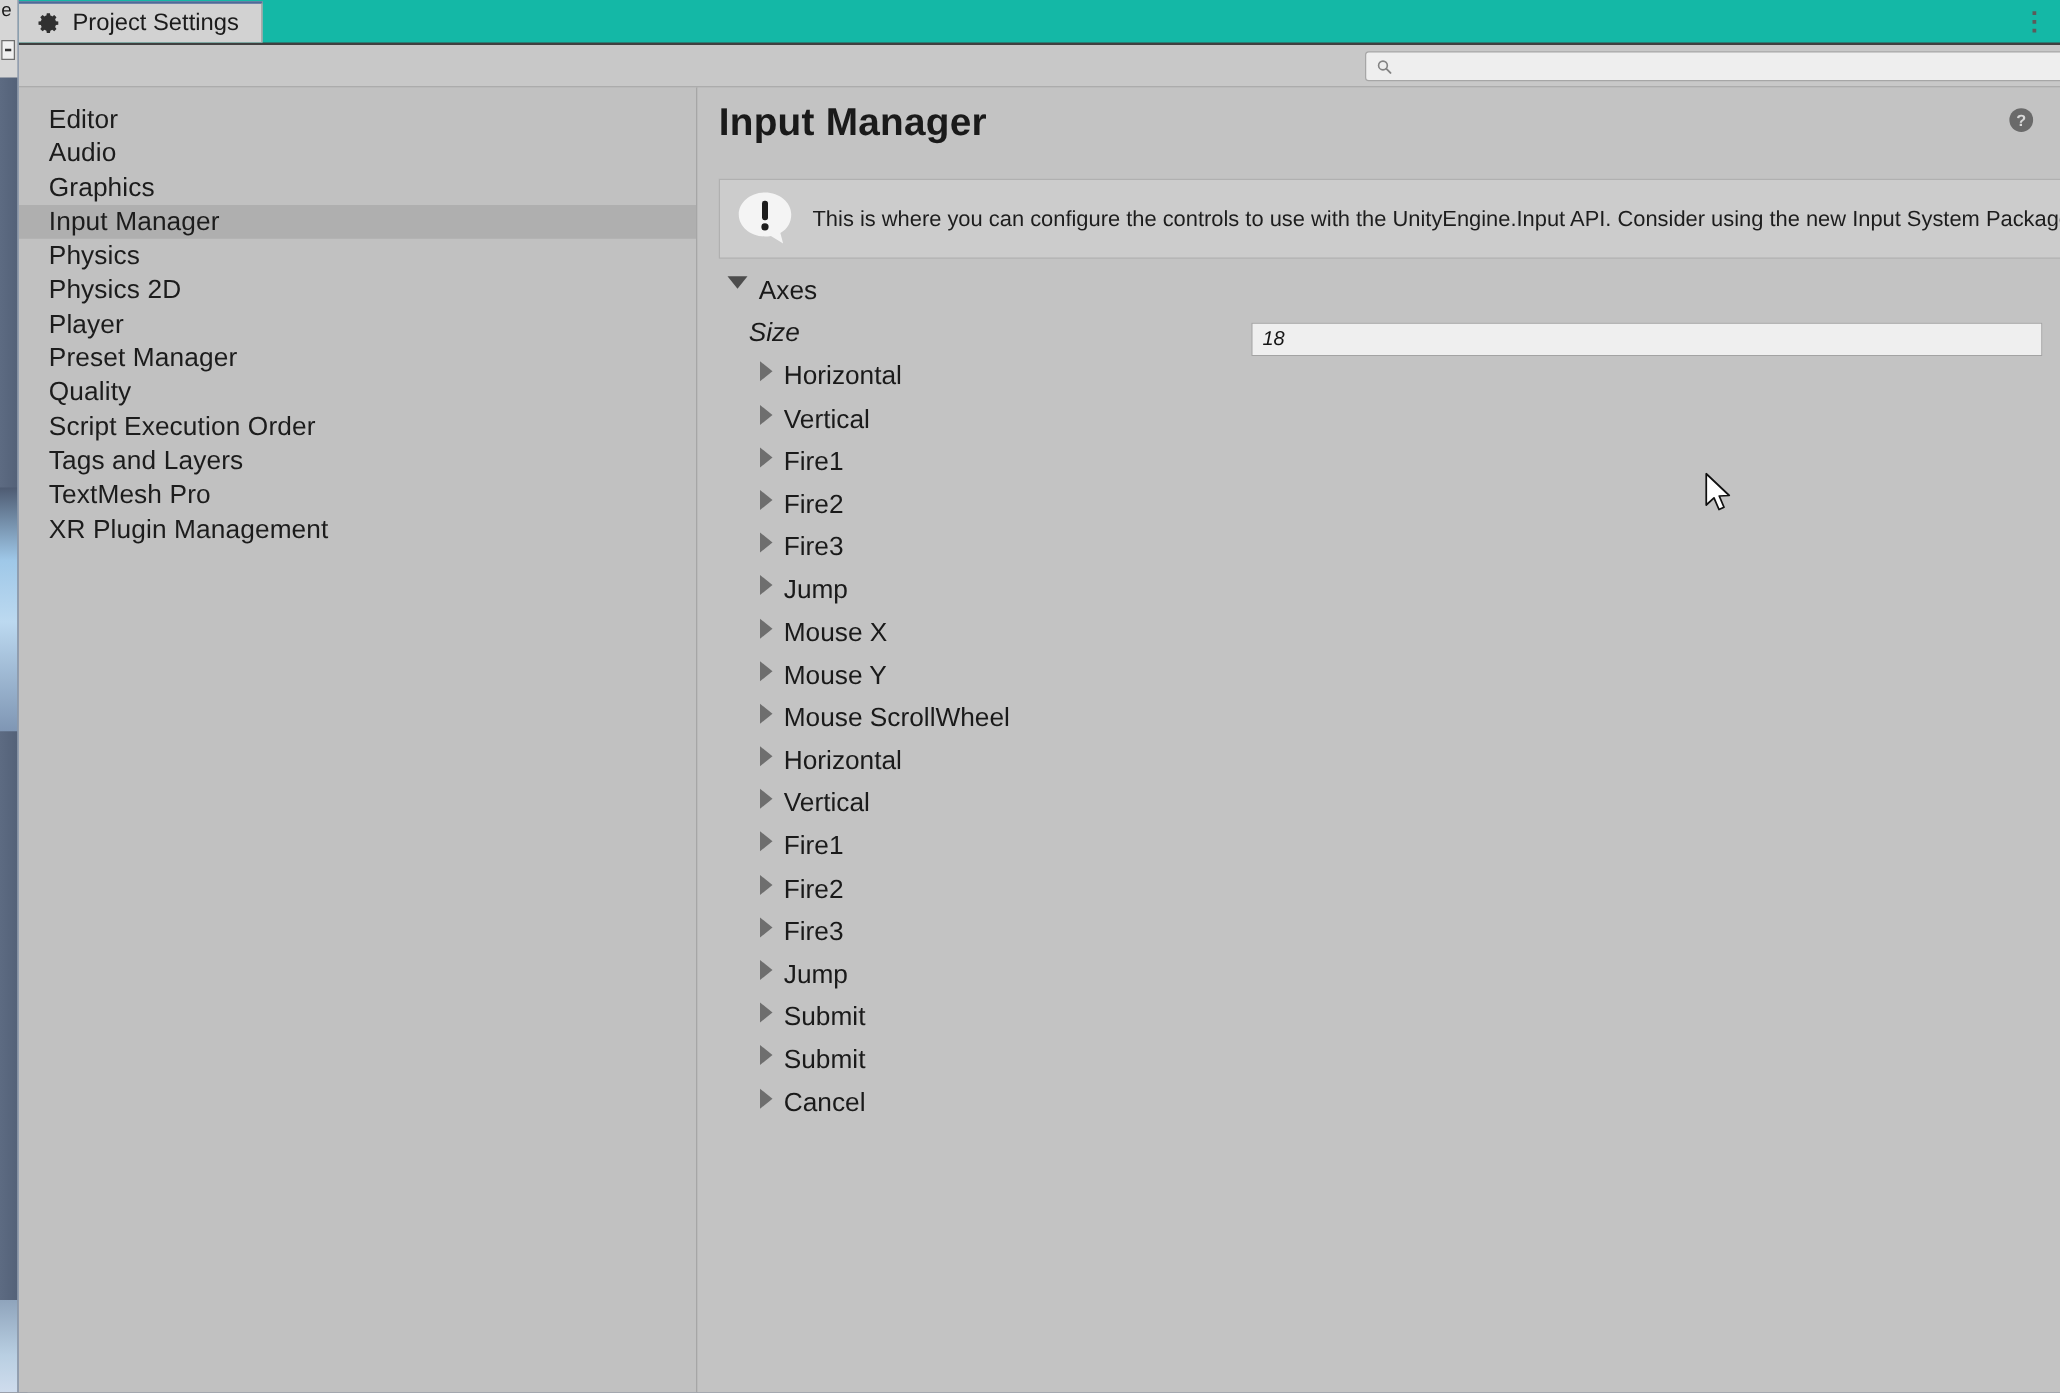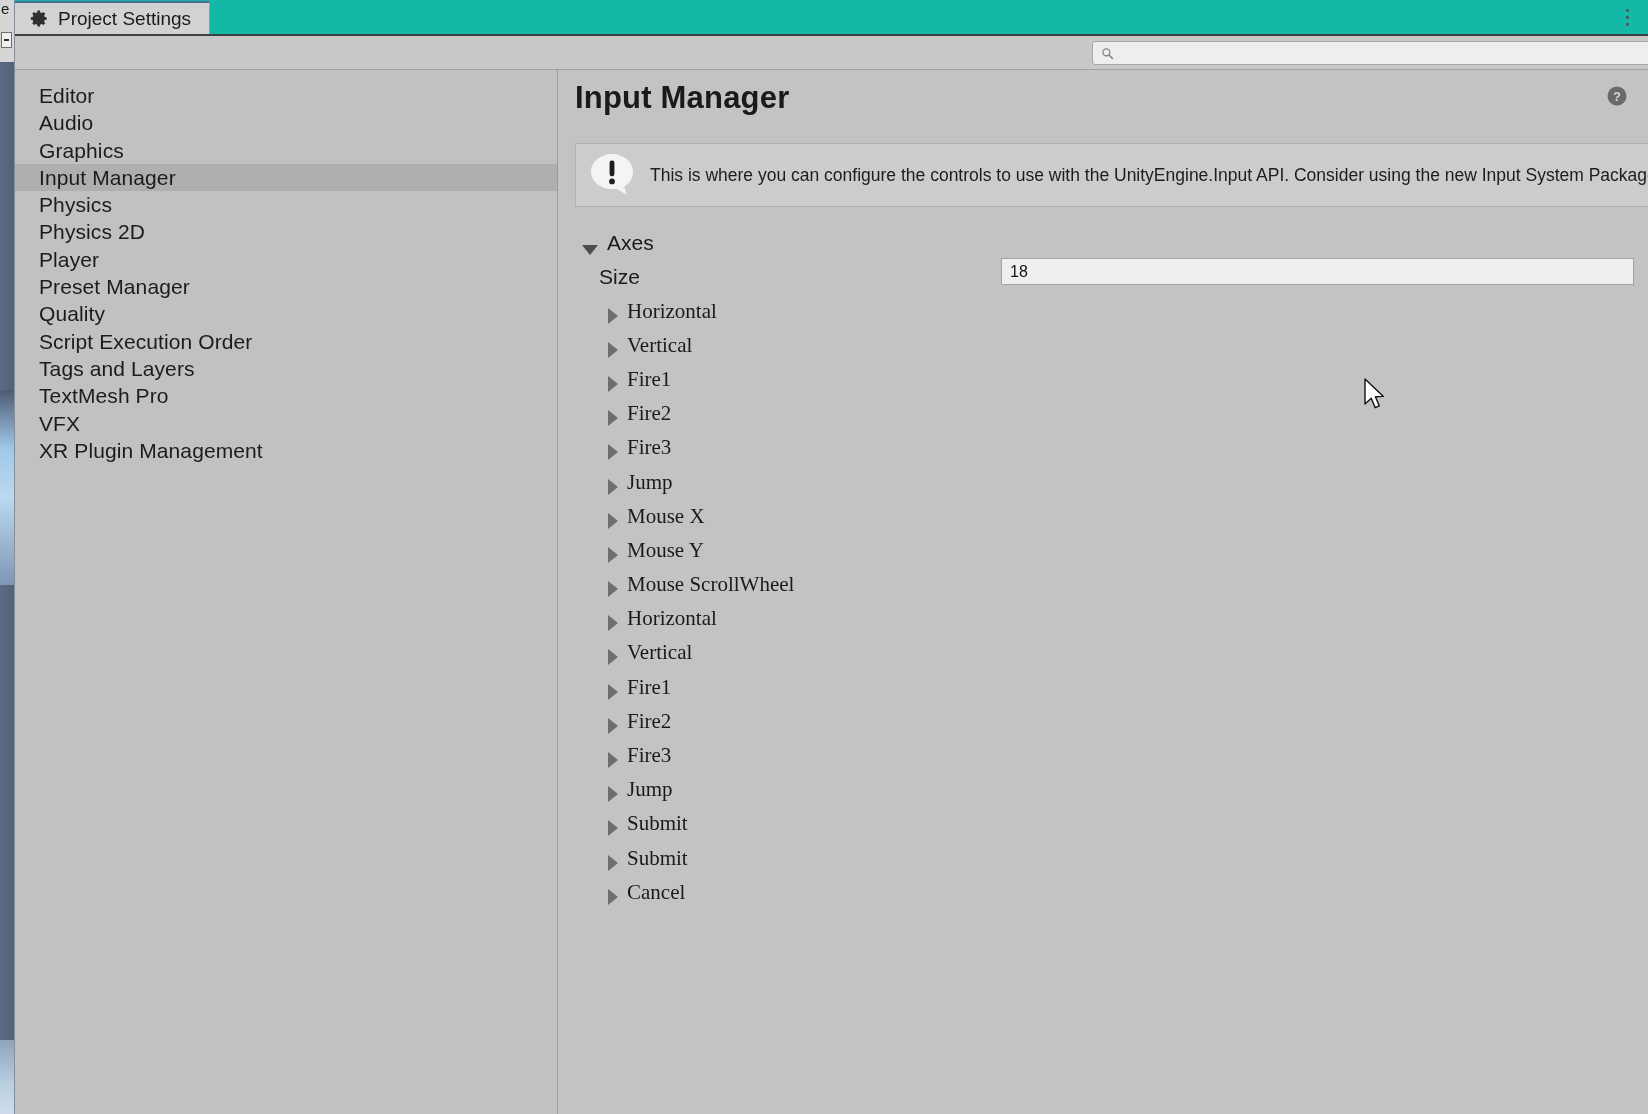--- a/index.html
+++ b/index.html
@@ -231,43 +231,43 @@
     color: #1d1d1d;
     max-width: 1480px;
   }
 
   
   .tree { margin-top: 14px; }
   .row {
     position: relative;
     height: 34.2px;
     display: flex;
-    align-items: flex-end;
+    align-items: flex-start;
     font-size: 21px;
     color: #1a1a1a;
     white-space: nowrap;
   }
   .row .tri {
     width: 0; height: 0;
     flex: none;
     margin-right: 9px;
   }
   .tri-down {
     border-left: 8px solid transparent;
     border-right: 8px solid transparent;
     border-top: 10px solid #4d4d4d;
   }
   .tri-right {
     border-top: 8px solid transparent;
     border-bottom: 8px solid transparent;
     border-left: 10px solid #6e6e6e;
   }
   .row.lvl0 { padding-left: 24px; }
-  .row.lvl1 { padding-left: 41px; }
-  .row.lvl2 { padding-left: 50px; font-family: Liberation Serif, serif; }
+  .row.lvl1 { padding-left: 41px; font-style: italic; }
+  .row.lvl2 { padding-left: 50px; }
 
   .size-row { position: relative; }
   .size-field {
     position: absolute;
     left: 443px; top: 3px;
     width: 633px; height: 27px;
     background: #efefef;
     border: 1px solid #a3a3a3;
     box-sizing: border-box;
     display: flex;
@@ -333,21 +333,20 @@
           <div class="side-item"><span>Graphics</span></div>
           <div class="side-item selected"><span>Input Manager</span></div>
           <div class="side-item"><span>Physics</span></div>
           <div class="side-item"><span>Physics 2D</span></div>
           <div class="side-item"><span>Player</span></div>
           <div class="side-item"><span>Preset Manager</span></div>
           <div class="side-item"><span>Quality</span></div>
           <div class="side-item"><span>Script Execution Order</span></div>
           <div class="side-item"><span>Tags and Layers</span></div>
           <div class="side-item"><span>TextMesh Pro</span></div>
-          <div class="side-item"><span>VFX</span></div>
           <div class="side-item"><span>XR Plugin Management</span></div>
         </div>
 
       <div class="detail">
 
         <div class="detail-head">
           <span class="detail-title">Input Manager</span>
           <svg class="help-btn" viewBox="0 0 22 22">
             <circle cx="11" cy="11" r="9.5" fill="#6a6a6a"></circle>
             <text x="11" y="15.6" text-anchor="middle" font-family="Liberation Sans, sans-serif" font-size="13" font-weight="bold" fill="#d8d8d8">?</text>

